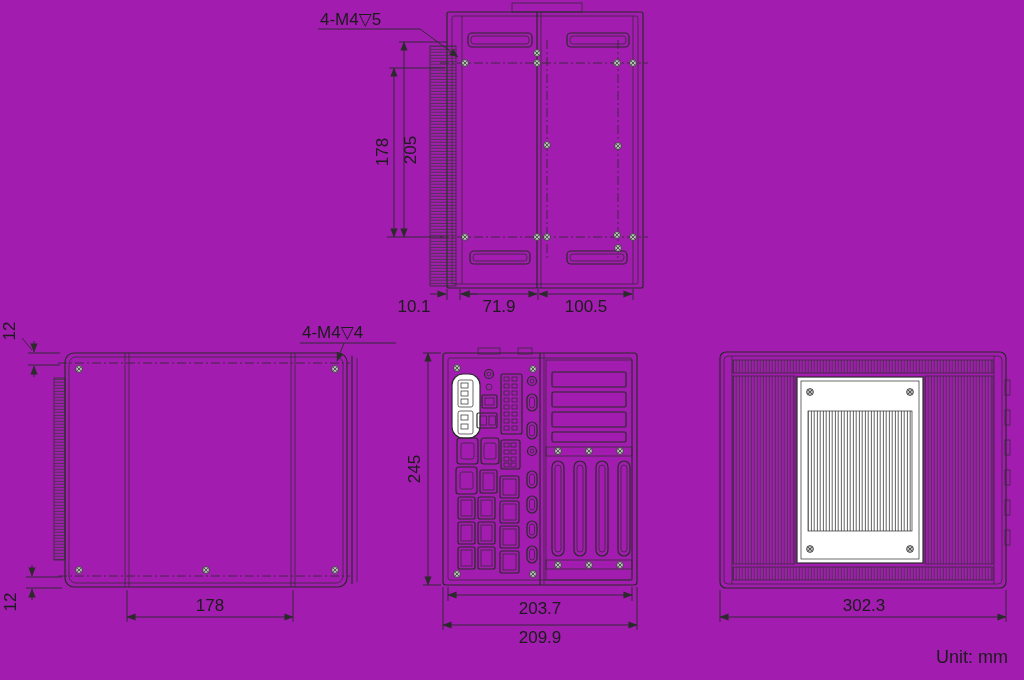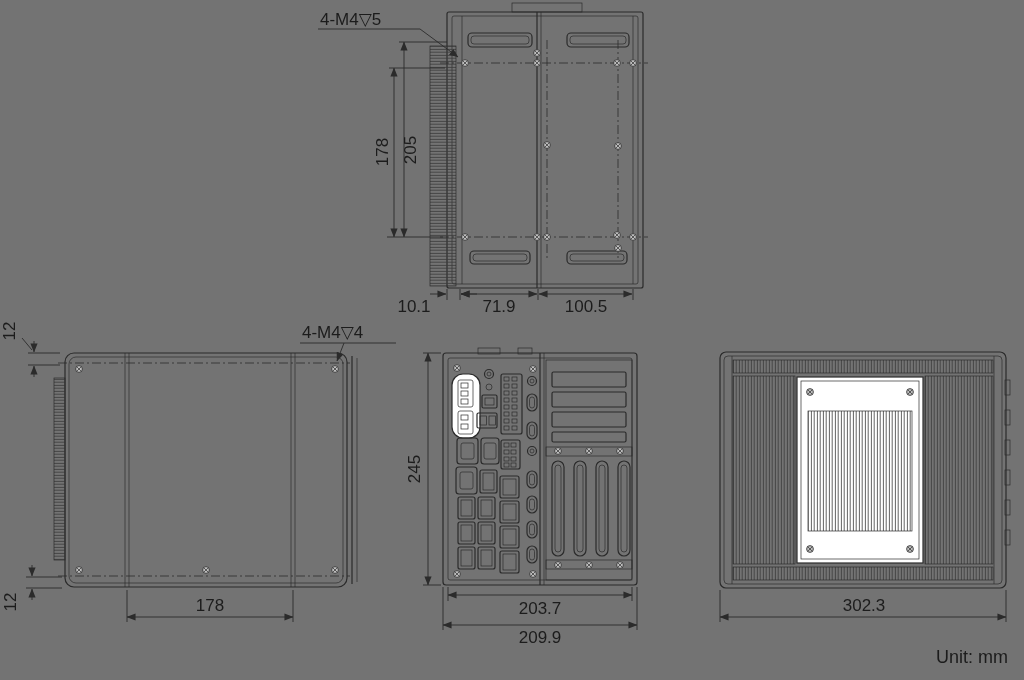--- a/index.html
+++ b/index.html
@@ -1,16 +1,16 @@
 <!DOCTYPE html>
 <html><head>
 <meta charset="utf-8">
 <style>
   html,body { margin:0; padding:0; background:#ffffff; }
-  .wrap { position:relative; width:1024px; height:680px; background:#737373; overflow:hidden;
+  .wrap { position:relative; width:1024px; height:680px; background:#a21caf; overflow:hidden;
           font-family:"Liberation Sans", sans-serif; }
   svg { display:block; }
   svg text { font-family:"Liberation Sans", sans-serif; fill:#1c1c1c; }
   .dt  { font-size:17px; }
   .unit{ font-size:18px; }
   .ln  { stroke:#2b2b2b; stroke-width:1.2; fill:none; }
   .lt  { stroke:#2b2b2b; stroke-width:0.7; fill:none; }
   .dim { stroke:#2b2b2b; stroke-width:0.9; fill:none; }
   .cl  { stroke:#2b2b2b; stroke-width:0.8; stroke-dasharray:9 3 2 3; fill:none; }
   .fin { stroke:#2b2b2b; stroke-width:0.7; }

